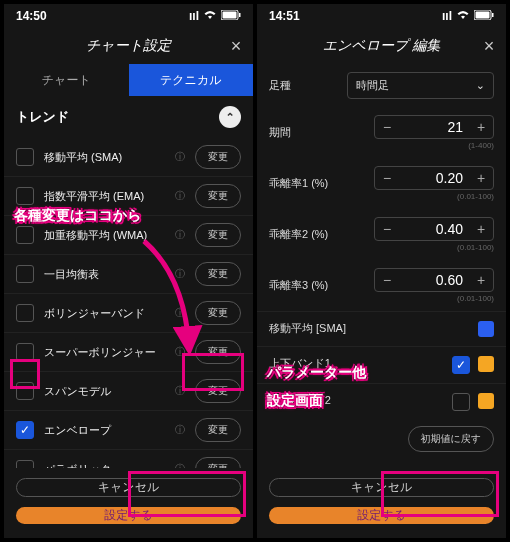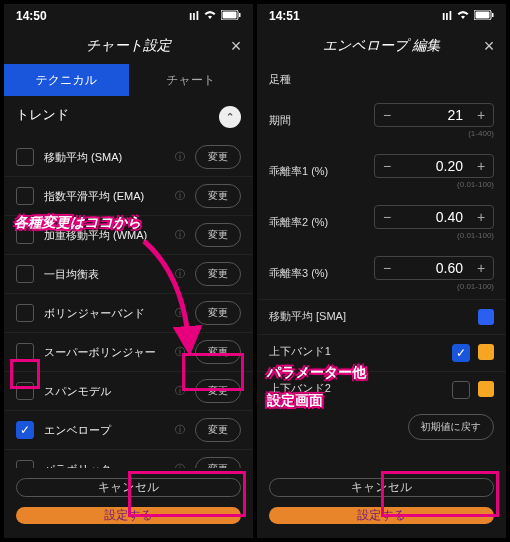--- a/index.html
+++ b/index.html
@@ -5,21 +5,21 @@
   * { box-sizing: border-box; margin: 0; padding: 0; }
   body { background: #000; font-family: -apple-system, BlinkMacSystemFont, sans-serif; width: 510px; height: 542px; display: flex; gap: 4px; padding: 4px; }
   .phone { flex: 1; background: #161616; display: flex; flex-direction: column; overflow: hidden; }
   .statusbar { height: 24px; display: flex; justify-content: space-between; align-items: center; padding: 0 12px; color: #fff; font-size: 12px; font-weight: 600; }
   .status-icons { display: flex; gap: 4px; align-items: center; }
   .header { height: 36px; display: flex; align-items: center; justify-content: center; position: relative; color: #fff; font-size: 14px; font-weight: 500; font-style: italic; }
   .close-x { position: absolute; right: 12px; font-size: 18px; color: #ccc; cursor: pointer; }
   .tabs { display: flex; height: 32px; }
   .tab { flex: 1; display: flex; align-items: center; justify-content: center; font-size: 12px; color: #aaa; cursor: pointer; }
   .tab.active { background: #1a56db; color: #fff; }
-  .section-head { display: flex; justify-content: space-between; padding: 10px 12px; color: #fff; font-size: 13px; font-weight: 400; }
+  .section-head { display: flex; align-items: center; justify-content: space-between; padding: 10px 12px; color: #fff; font-size: 13px; font-weight: 700; }
   .chev-circle { width: 22px; height: 22px; border-radius: 50%; background: #eee; display: flex; align-items: center; justify-content: center; font-size: 11px; color: #333; }
   .row { display: flex; align-items: center; padding: 7px 12px; gap: 10px; border-bottom: 1px solid #222; }
   .checkbox { width: 18px; height: 18px; border: 1.5px solid #555; border-radius: 3px; flex-shrink: 0; display: flex; align-items: center; justify-content: center; }
   .checkbox.checked { background: #1a56db; border-color: #1a56db; color: #fff; font-size: 12px; }
   .row-label { flex: 1; color: #eee; font-size: 11px; }
   .info-icon { color: #666; font-size: 10px; }
   .change-btn { border: 1px solid #555; border-radius: 14px; padding: 4px 12px; font-size: 10px; color: #ccc; cursor: pointer; }
   .content { flex: 1; overflow: hidden; position: relative; }
   .bottom-bar { display: flex; gap: 10px; padding: 10px 12px 14px; flex-direction: column; }
   .btn { flex: 1; height: 34px; border-radius: 18px; display: flex; align-items: center; justify-content: center; font-size: 12px; cursor: pointer; }
@@ -62,22 +62,22 @@
             <rect x="18" y="3" width="1.5" height="4" fill="#fff"></rect>
           </svg>
       </span>
     </div>
   </div>
   <div class="header">
     <span>チャート設定</span>
     <span class="close-x">×</span>
   </div>
   <div class="tabs">
+    <div class="tab">チャート</div>
     <div class="tab active">テクニカル</div>
-    <div class="tab">チャート</div>
   </div>
   <div class="content">
     <div class="section-head">
       <span>トレンド</span>
       <span class="chev-circle">⌃</span>
     </div>
     <div id="indicator-rows">
         <div class="row">
           <span class="checkbox"></span>
           <span class="row-label">移動平均 (SMA)</span>
@@ -126,21 +126,21 @@
           <span class="info-icon">ⓘ</span>
           <span class="change-btn">変更</span>
         </div>
         <div class="row">
           <span class="checkbox"></span>
           <span class="row-label">パラボリック</span>
           <span class="info-icon">ⓘ</span>
           <span class="change-btn">変更</span>
         </div>
       </div>
-    <div class="annotation" style="top:118px; left:10px;font-style:italic;">各種変更はココから</div>
+    <div class="annotation" style="top:111px; left:10px;">各種変更はココから</div>
     <svg class="arrow" style="top:140px; left:130px;" width="70" height="120">
       <defs>
           <marker id="ah1" markerWidth="6" markerHeight="6" refX="4" refY="3" orient="auto">
             <path d="M0,0 L6,3 L0,6 Z" fill="#e6007e"></path>
           </marker>
         </defs>
       <path d="M10,5 Q50,40 55,110" stroke="#e6007e" stroke-width="5" fill="none" marker-end="url(#ah1)"></path>
     </svg>
     <div class="hl-box" style="top:263px; left:6px; width:30px; height:30px;"></div>
     <div class="hl-box" style="top:257px; left:178px; width:62px; height:38px;"></div>
@@ -171,20 +171,24 @@
       </span>
     </div>
   </div>
   <div class="header">
     <span>エンベロープ 編集</span>
     <span class="close-x">×</span>
   </div>
   <div class="content">
     <div class="param-row">
       <span class="param-label">足種</span>
+      <div class="select-box">
+        <span>時間足</span>
+        <span>⌄</span>
+      </div>
     </div>
     <div class="param-row">
       <span class="param-label">期間</span>
       <div class="stepper">
         <div class="stepper-ctrl">
           <span class="step-btn">−</span>
           <span class="step-val">21</span>
           <span class="step-btn">+</span>
         </div>
         <span class="range-hint">(1-400)</span>

